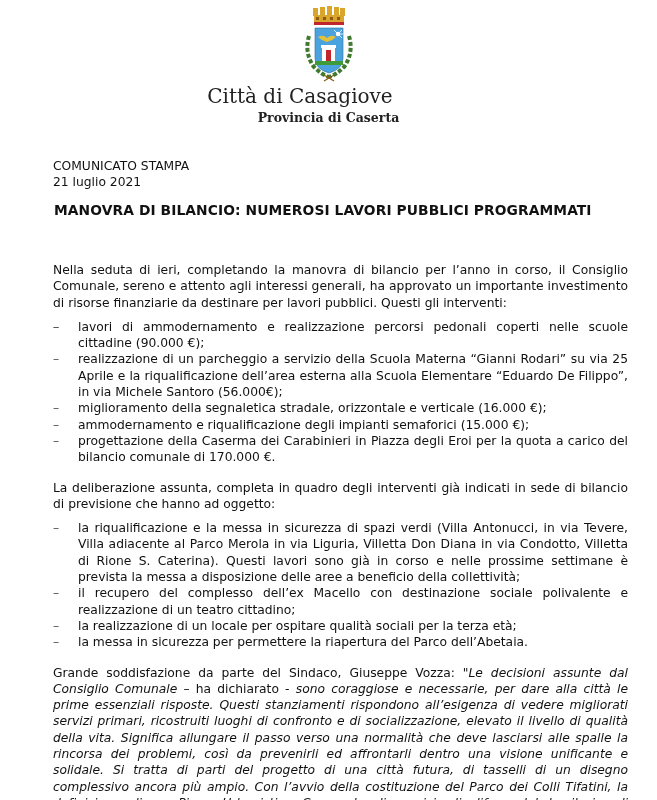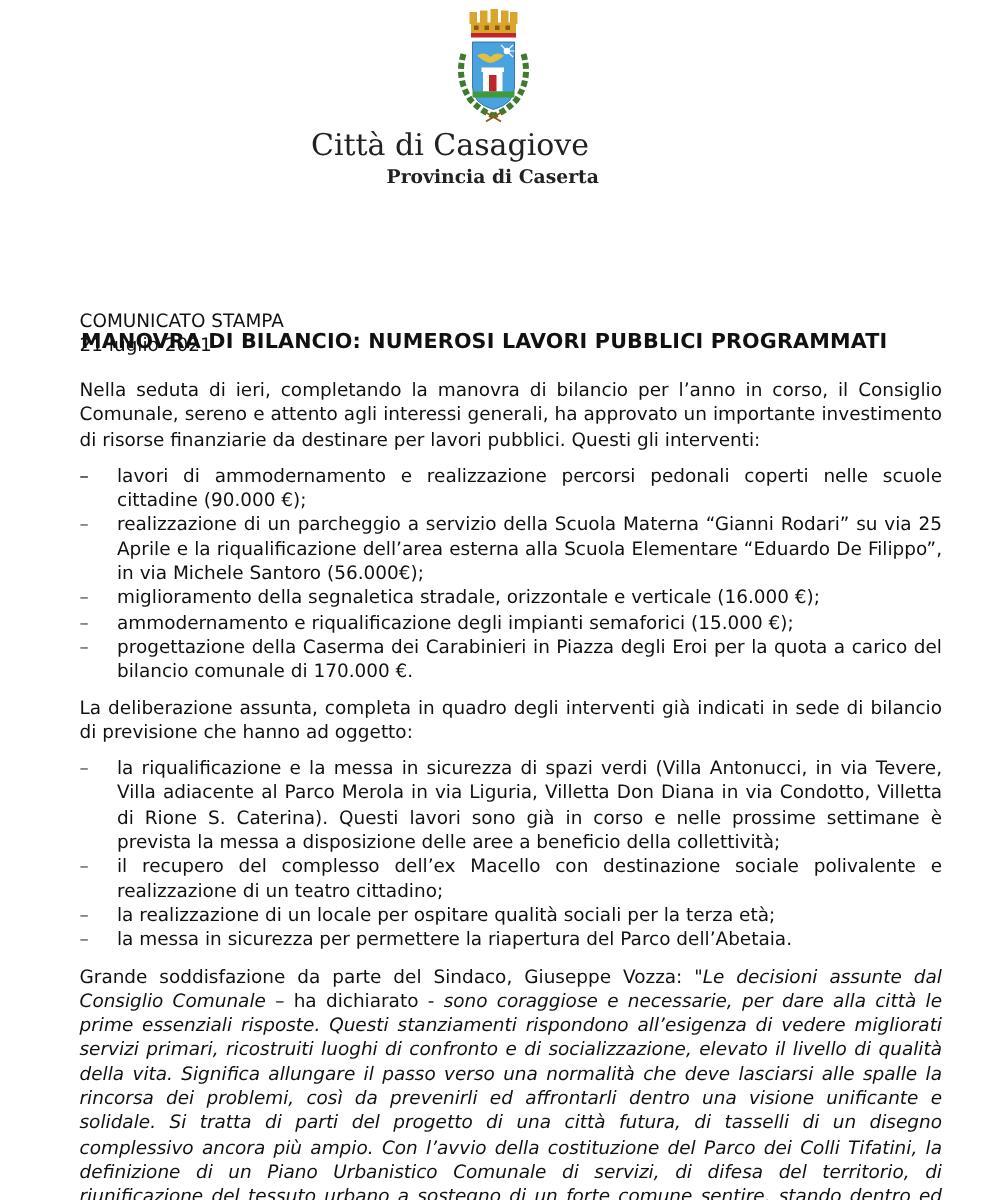--- a/index.html
+++ b/index.html
@@ -3,24 +3,24 @@
 <meta charset="utf-8">
 <style>
   html, body { margin: 0; padding: 0; background: #ffffff; }
   body { width: 657px; height: 800px; overflow: hidden; position: relative; color: #111; }
   .page { position: absolute; left: 0; top: 0; width: 657px; height: 800px; }
   .header { position: absolute; left: 0; top: 0; width: 657px; height: 130px; text-align: center; }
   .emblem { position: absolute; left: 296px; top: 3px; width: 66px; height: 80px; }
   .city { position: absolute; left: 0; width: 600px; top: 84px; font-family: "DejaVu Serif", serif; font-size: 20px; color: #222; letter-spacing: 0px; }
   .province { position: absolute; left: 0; width: 657px; top: 110px; font-family: "DejaVu Serif", serif; font-size: 12.5px; color: #222; font-weight: bold; }
   .body-text { font-family: "DejaVu Sans", sans-serif; font-size: 12.3px; line-height: 16.3px; color: #111; }
-  .kicker { position: absolute; left: 53px; top: 158px; margin-top: 48px; }
-  .title { position: absolute; left: 54px; top: 220px; width: 560px; font-family: "DejaVu Sans", sans-serif; font-weight: bold; font-size: 13.8px; color: #111; letter-spacing: 0.1px; }
+  .kicker { position: absolute; left: 53px; top: 158px; }
+  .title { position: absolute; left: 54px; top: 202px; width: 560px; font-family: "DejaVu Sans", sans-serif; font-weight: bold; font-size: 13.8px; color: #111; letter-spacing: 0.1px; }
   .content { position: absolute; left: 53px; top: 248px; width: 575px; text-align: justify; }
-  p { margin: 4px 0 8px 0; }
+  p { margin: 14px 0 8px 0; }
   ul { list-style: none; margin: 0 0 8px 0; padding: 0; }
   li { position: relative; padding-left: 25px; margin: 0; }
   li .dash { position: absolute; left: 0; top: 0; color: #555; }
   em { font-style: italic; }
 </style>
 </head>
 <body>
 
 <div class="page">
 

